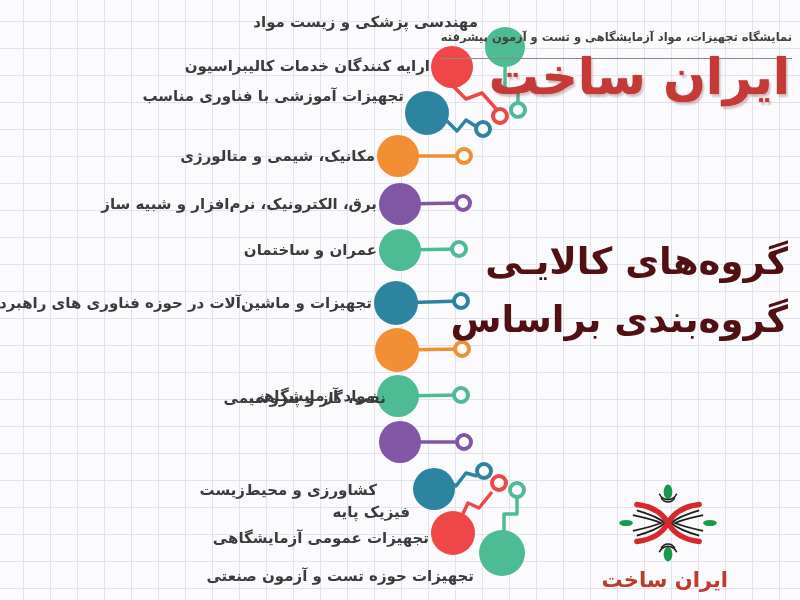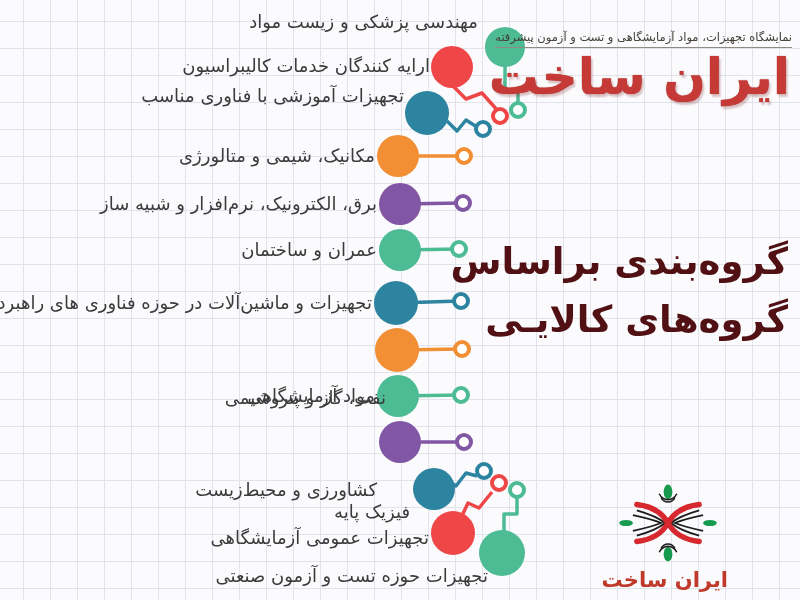--- a/index.html
+++ b/index.html
@@ -11,33 +11,33 @@
       linear-gradient(#e3e3eb 1px, transparent 1px),
       linear-gradient(90deg, #e3e3eb 1px, transparent 1px);
     background-size:27px 27px;
     background-position:-4px -6px;
   }
   #diagram-svg{position:absolute;left:0;top:0;}
   .row-label{
     position:absolute;
     direction:rtl;
     white-space:nowrap;
-    font-size:18px;
-    font-weight:normal;
+    font-size:15px;
+    font-weight:bold;
     color:#3b3b3b;
     line-height:24px;
   }
   .tagline{
     position:absolute;
     right:8px;top:30px;
     direction:rtl;
     font-size:11.5px;
-    font-weight:normal;
+    font-weight:bold;
     color:#454039;
-    padding-bottom:3px;
+    padding-bottom:14px;
     border-bottom:1.5px solid #8f8a84;
     white-space:nowrap;
   }
   .brand-top{
     position:absolute;
     right:10px;top:48px;
     width:250px;
     direction:rtl;
     text-align:center;
     font-size:50px;
@@ -153,30 +153,30 @@
       <div class="row-label" style="right: 396px; top: 84px;">تجهیزات آموزشی با فناوری مناسب</div>
       <div class="row-label" style="right: 425px; top: 144px;">مکانیک، شیمی و متالورژی</div>
       <div class="row-label" style="right: 423px; top: 192px; text-align: center;">برق، الکترونیک، نرم‌افزار و شبیه ساز</div>
       <div class="row-label" style="right: 423px; top: 238px;">عمران و ساختمان</div>
       <div class="row-label" style="right: 428px; top: 291px;">تجهیزات و ماشین‌آلات در حوزه فناوری های راهبردی</div>
       <div class="row-label" style="right: 414px; top: 338px; margin-top: 48px;">نفت، گاز و پتروشیمی</div>
       <div class="row-label" style="right: 425px; top: 384px; margin-left: 35px;">مواد آزمایشگاهی</div>
       <div class="row-label" style="right: 423px; top: 430px; margin-top: 48px;">کشاورزی و محیط‌زیست</div>
       <div class="row-label" style="right: 390px; top: 478px; margin-top: 22px;">فیزیک پایه</div>
       <div class="row-label" style="right: 371px; top: 526px;">تجهیزات عمومی آزمایشگاهی</div>
-      <div class="row-label" style="right: 312px; top: 564px; text-align: right;">تجهیزات حوزه تست و آزمون صنعتی</div>
+      <div class="row-label" style="right: 326px; top: 564px; text-align: right;">تجهیزات حوزه تست و آزمون صنعتی</div>
     </div>
 
   <div class="tagline">نمایشگاه تجهیزات، مواد آزمایشگاهی و تست و آزمون پیشرفته</div>
 
   <div class="brand-top">ایران ساخت</div>
 
   <div class="main-title">
+    <div>گروه‌های کالایـی</div>
     <div>گروه‌بندی براساس</div>
-    <div>گروه‌های کالایـی</div>
   </div>
 
   <div class="footer-logo">
     <svg width="100" height="78" viewBox="0 0 100 80">
 
       <ellipse cx="50" cy="8" rx="4.5" ry="7.5" fill="#169b4e"></ellipse>
       <ellipse cx="50" cy="72" rx="4.5" ry="7.5" fill="#169b4e"></ellipse>
       <ellipse cx="7" cy="40" rx="7" ry="3.2" fill="#169b4e"></ellipse>
       <ellipse cx="93" cy="40" rx="7" ry="3.2" fill="#169b4e"></ellipse>
 

